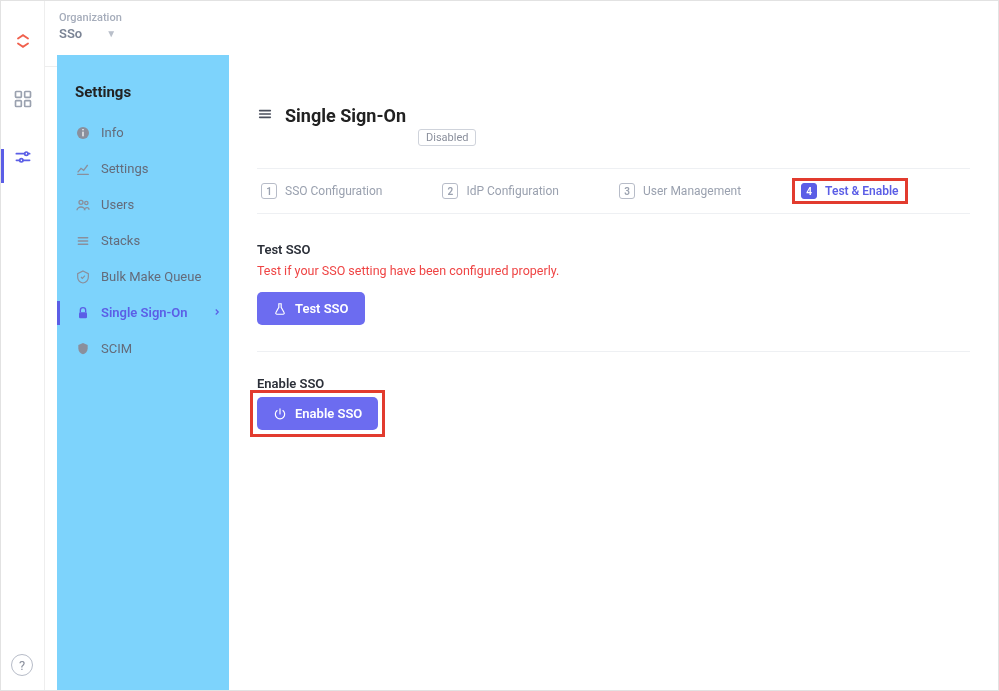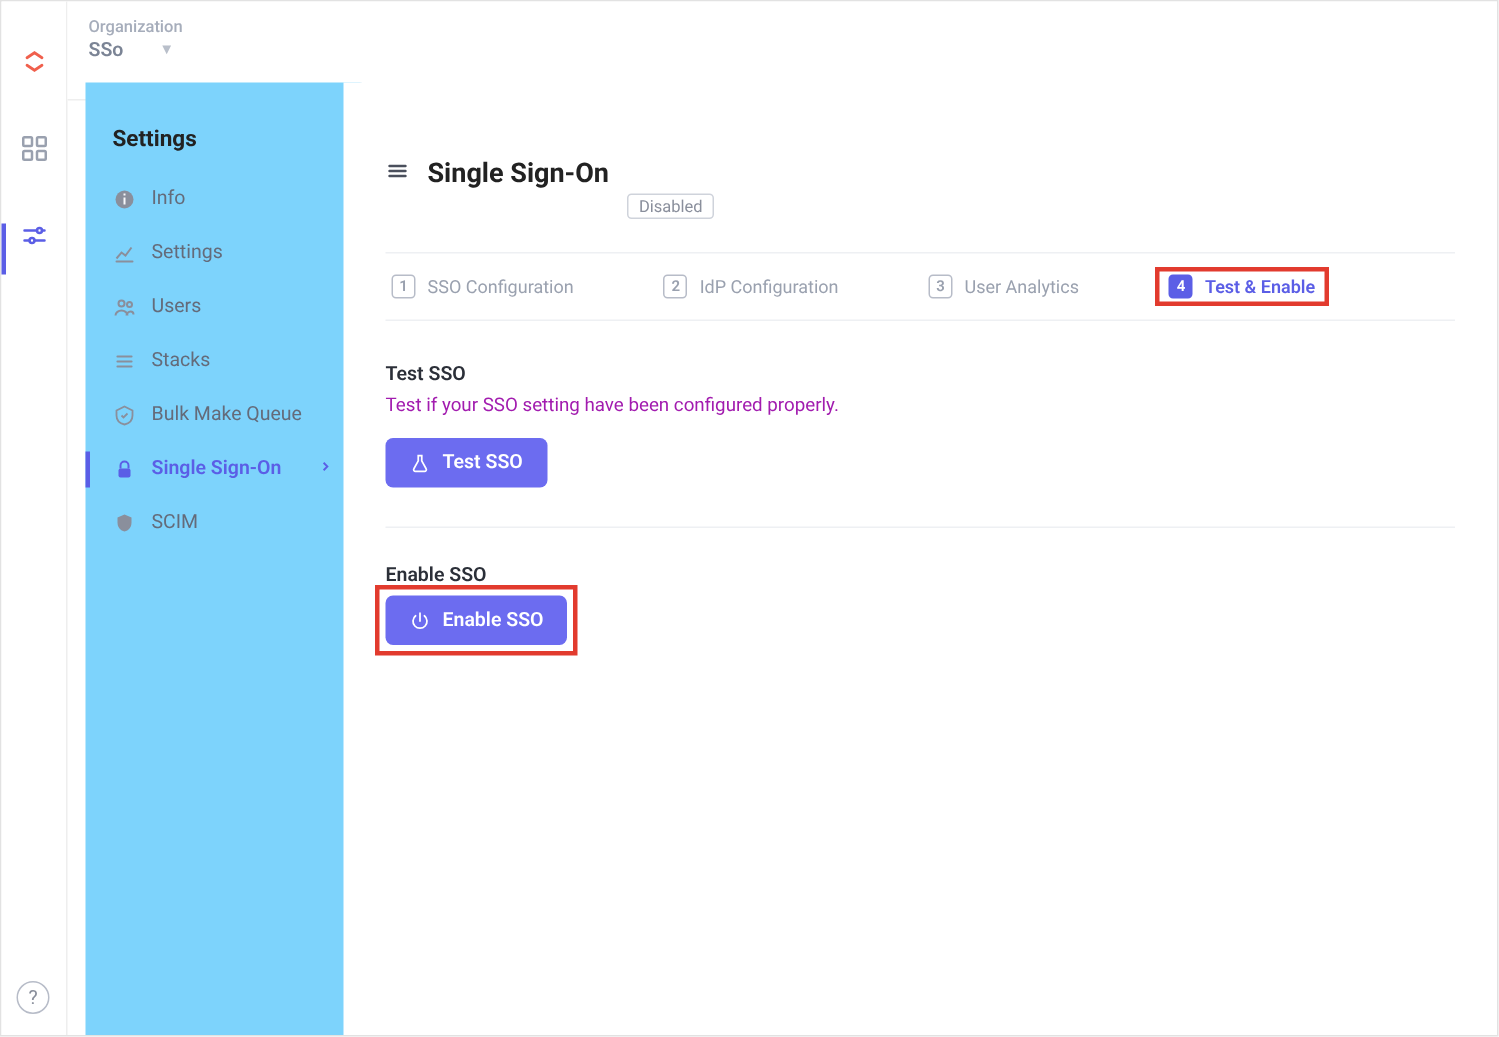--- a/index.html
+++ b/index.html
@@ -61,21 +61,21 @@
   .step .num {
     width: 16px; height: 16px; border: 1.4px solid #b7bcc8; border-radius: 3px;
     display: flex; align-items: center; justify-content: center; font-size: 10px; font-weight: 600;
   }
   .step.active { color: #5b5ee6; font-weight: 600; }
   .step.active .num { background: #5b5ee6; border-color: #5b5ee6; color: #fff; }
   .step-wrap.hl { border: 3px solid #e23b2e; padding: 2px 6px; margin:-5px -9px; }
 
   .section { margin-bottom: 26px; }
   .section h3 { font-size: 13px; font-weight: 600; color: #2b2f38; margin-bottom: 6px; }
-  .section p { font-size: 12.5px; color: #a21caf; margin-bottom: 14px; }
+  .section p { font-size: 12.5px; color: #ef4444; margin-bottom: 14px; }
   .divider { border: none; border-top: 1px solid #eef0f3; margin: 24px 0; }
 
   .btn {
     display: inline-flex; align-items: center; gap: 8px;
     background: #6c6cf0; color: #fff; border: none; border-radius: 5px;
     padding: 9px 16px; font-size: 13px; font-weight: 600; cursor: pointer;
   }
   .btn svg { width: 14px; height: 14px; }
   .btn-wrap.hl { display:inline-block; border: 3px solid #e23b2e; padding: 4px; margin:-7px;}
 
@@ -208,21 +208,21 @@
     <div class="step">
       <span class="num">1</span>
       <span>SSO Configuration</span>
     </div>
     <div class="step">
       <span class="num">2</span>
       <span>IdP Configuration</span>
     </div>
     <div class="step">
       <span class="num">3</span>
-      <span>User Analytics</span>
+      <span>User Management</span>
     </div>
     <div class="step-wrap hl">
       <div class="step active">
         <span class="num">4</span>
         <span>Test &amp; Enable</span>
       </div>
     </div>
   </div>
 
   <div class="section">

